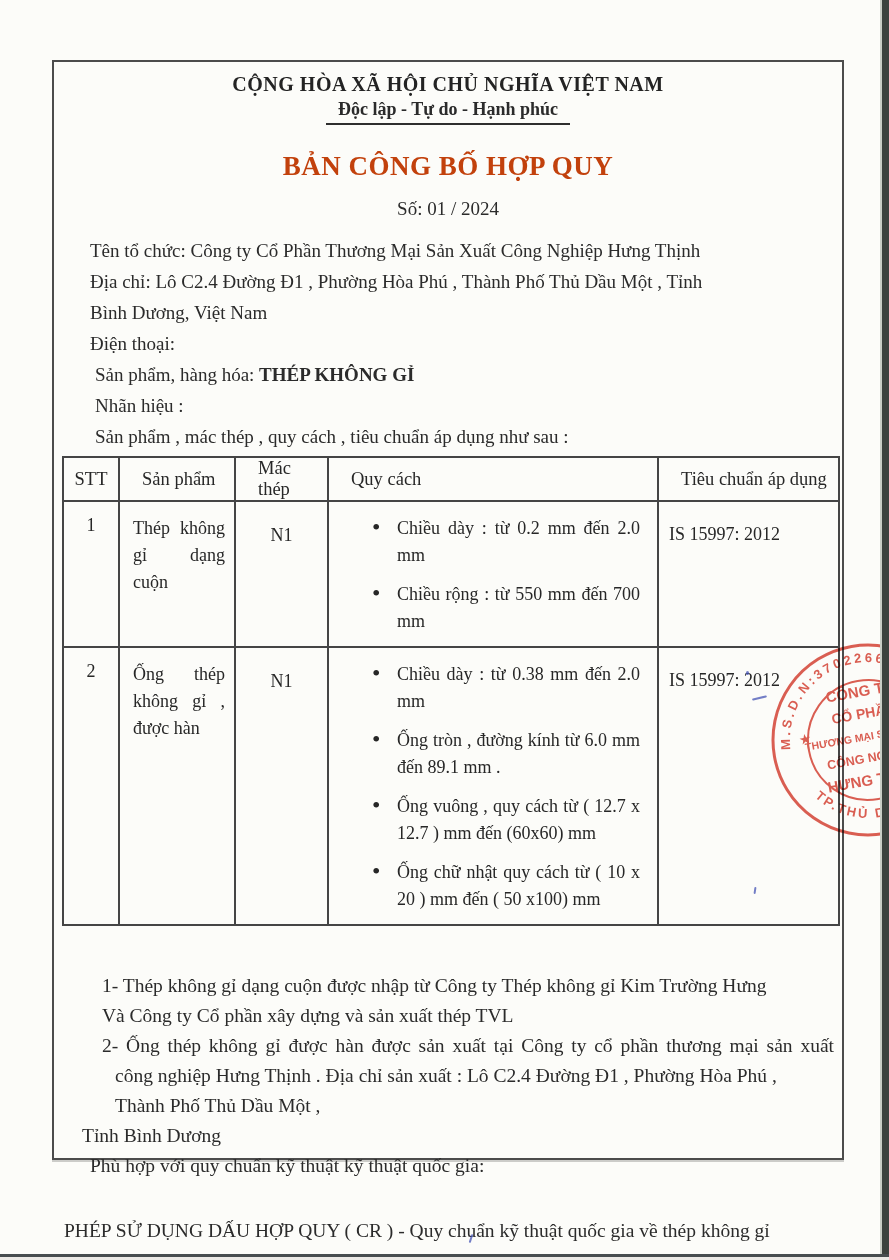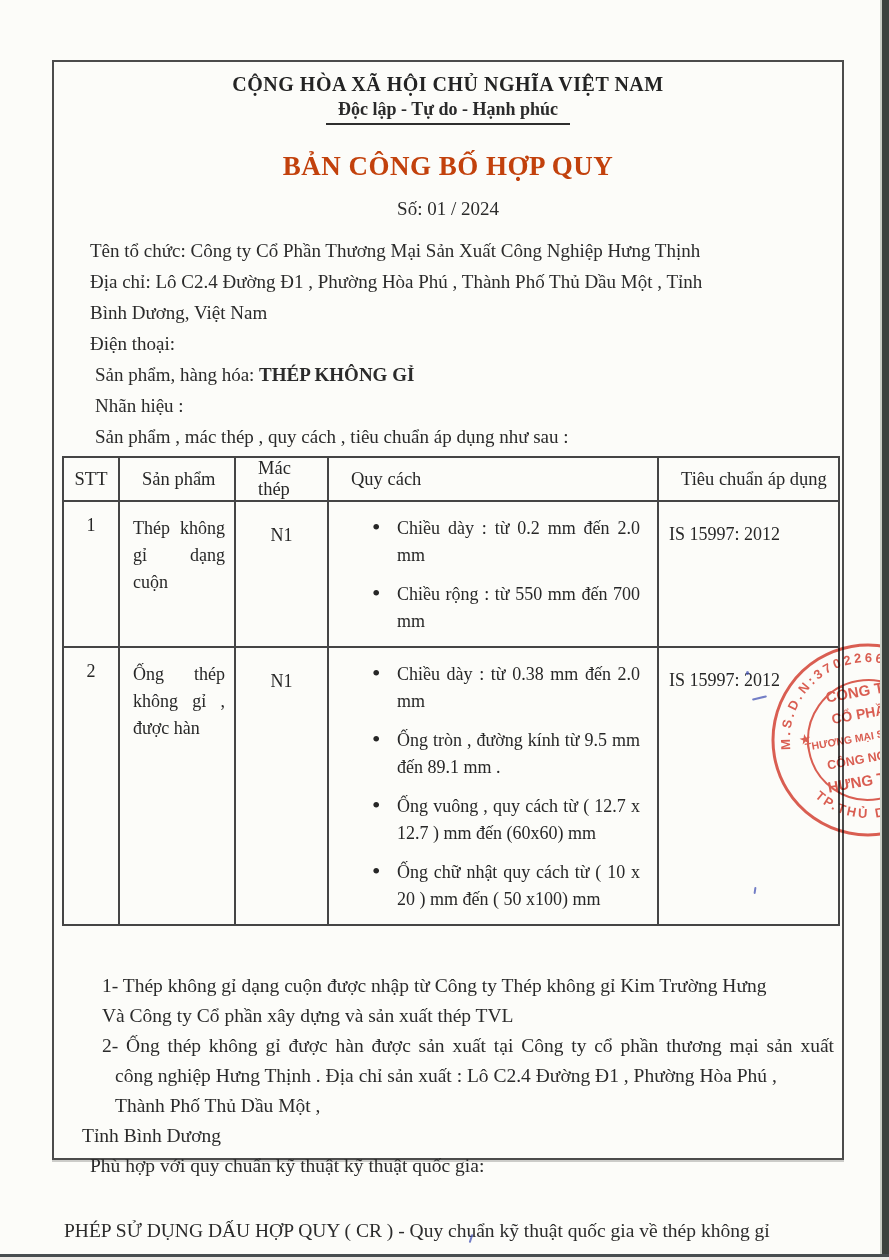--- a/index.html
+++ b/index.html
@@ -121,21 +121,21 @@
       </td>
       <td class="tc">IS 15997: 2012</td>
     </tr>
     <tr class="row2">
       <td class="stt">2</td>
       <td class="sp">Ống thép không gỉ , được hàn</td>
       <td class="mt">N1</td>
       <td class="qc">
         <ul>
           <li>Chiều dày : từ 0.38 mm đến 2.0 mm</li>
-          <li>Ống tròn , đường kính từ 9.5 mm đến 89.1 mm .</li>
+          <li>Ống tròn , đường kính từ 6.0 mm đến 89.1 mm .</li>
           <li>Ống vuông , quy cách từ ( 12.7 x 12.7 ) mm đến (60x60) mm</li>
           <li>Ống chữ nhật quy cách từ ( 10 x 20 ) mm đến ( 50 x100) mm</li>
         </ul>
       </td>
       <td class="tc">IS 15997: 2012</td>
     </tr>
   </tbody>
     </table>
 
   <div class="notes">

